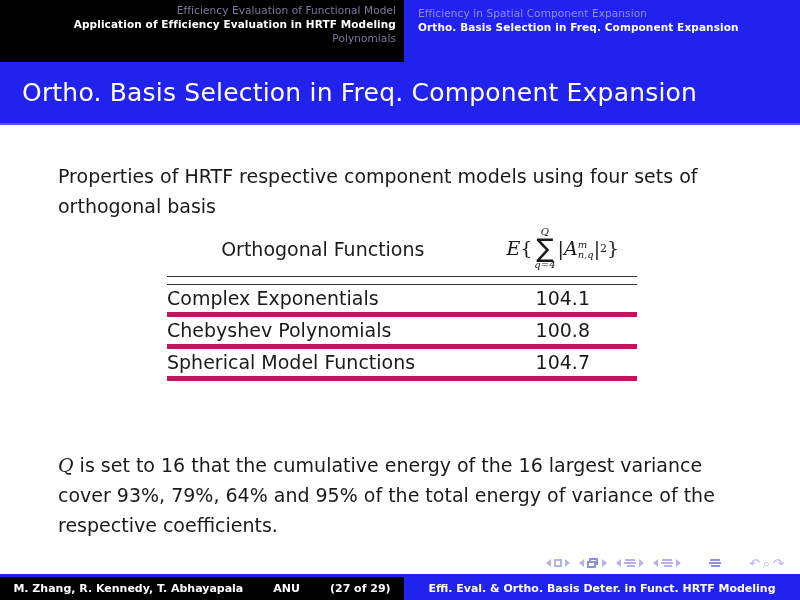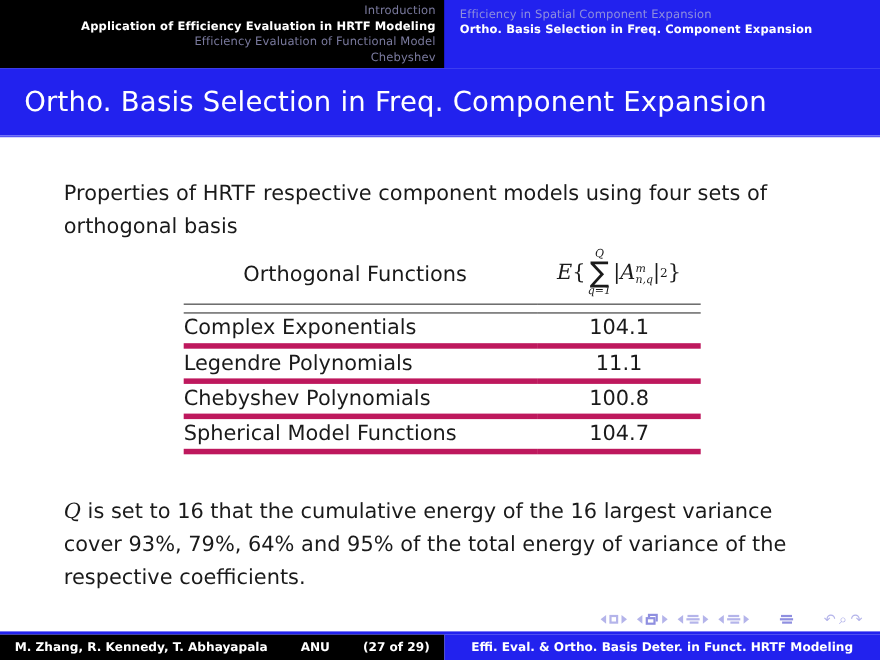--- a/index.html
+++ b/index.html
@@ -306,24 +306,23 @@
     align-items: center;
     justify-content: center;
     white-space: nowrap;
   }
 </style>
 </head>
 <body>
 
 <div class="header">
   <div class="header-left">
-    <div class="nav-item">Introduction</div>
+    <div class="nav-item">Efficiency Evaluation of Functional Model</div>
     <div class="nav-item active">Application of Efficiency Evaluation in HRTF Modeling</div>
-    <div class="nav-item">Efficiency Evaluation of Functional Model</div>
-    <div class="nav-item">Chebyshev</div>
+    <div class="nav-item">Polynomials</div>
   </div>
   <div class="header-right">
     <div class="nav-item">Efficiency in Spatial Component Expansion</div>
     <div class="nav-item active">Ortho. Basis Selection in Freq. Component Expansion</div>
   </div>
 </div>
 
 <div class="titlebar">
   <div class="title-text">Ortho. Basis Selection in Freq. Component Expansion</div>
 </div>
@@ -338,21 +337,21 @@
       <thead>
         <tr>
           <th class="colhead-left">Orthogonal Functions</th>
           <th class="colhead-right">
             <span class="formula">
               <span class="ital">E</span>
                 <span>{</span>
               <span class="sumblock">
                 <span class="lim">Q</span>
                 <span class="sigma">∑</span>
-                <span class="lim">q=1</span>
+                <span class="lim">q=4</span>
               </span>
               <span>|</span>
                 <span class="ital">A</span>
                 <span class="subsup">
                   <span>m</span>
                   <span>n,q</span>
                 </span>
                 <span>|</span>
                 <span class="supnum">2</span>
                 <span>}</span>
@@ -362,24 +361,20 @@
       </thead>
       <tbody>
         <tr class="rule-top">
             <td colspan="2"></td>
           </tr>
         <tr class="datarow">
           <td class="namecell">Complex Exponentials</td>
           <td class="valcell">104.1</td>
         </tr>
         <tr class="datarow">
-          <td class="namecell">Legendre Polynomials</td>
-          <td class="valcell">11.1</td>
-        </tr>
-        <tr class="datarow">
           <td class="namecell">Chebyshev Polynomials</td>
           <td class="valcell">100.8</td>
         </tr>
         <tr class="datarow">
           <td class="namecell">Spherical Model Functions</td>
           <td class="valcell">104.7</td>
         </tr>
       </tbody>
     </table>
   </div>

